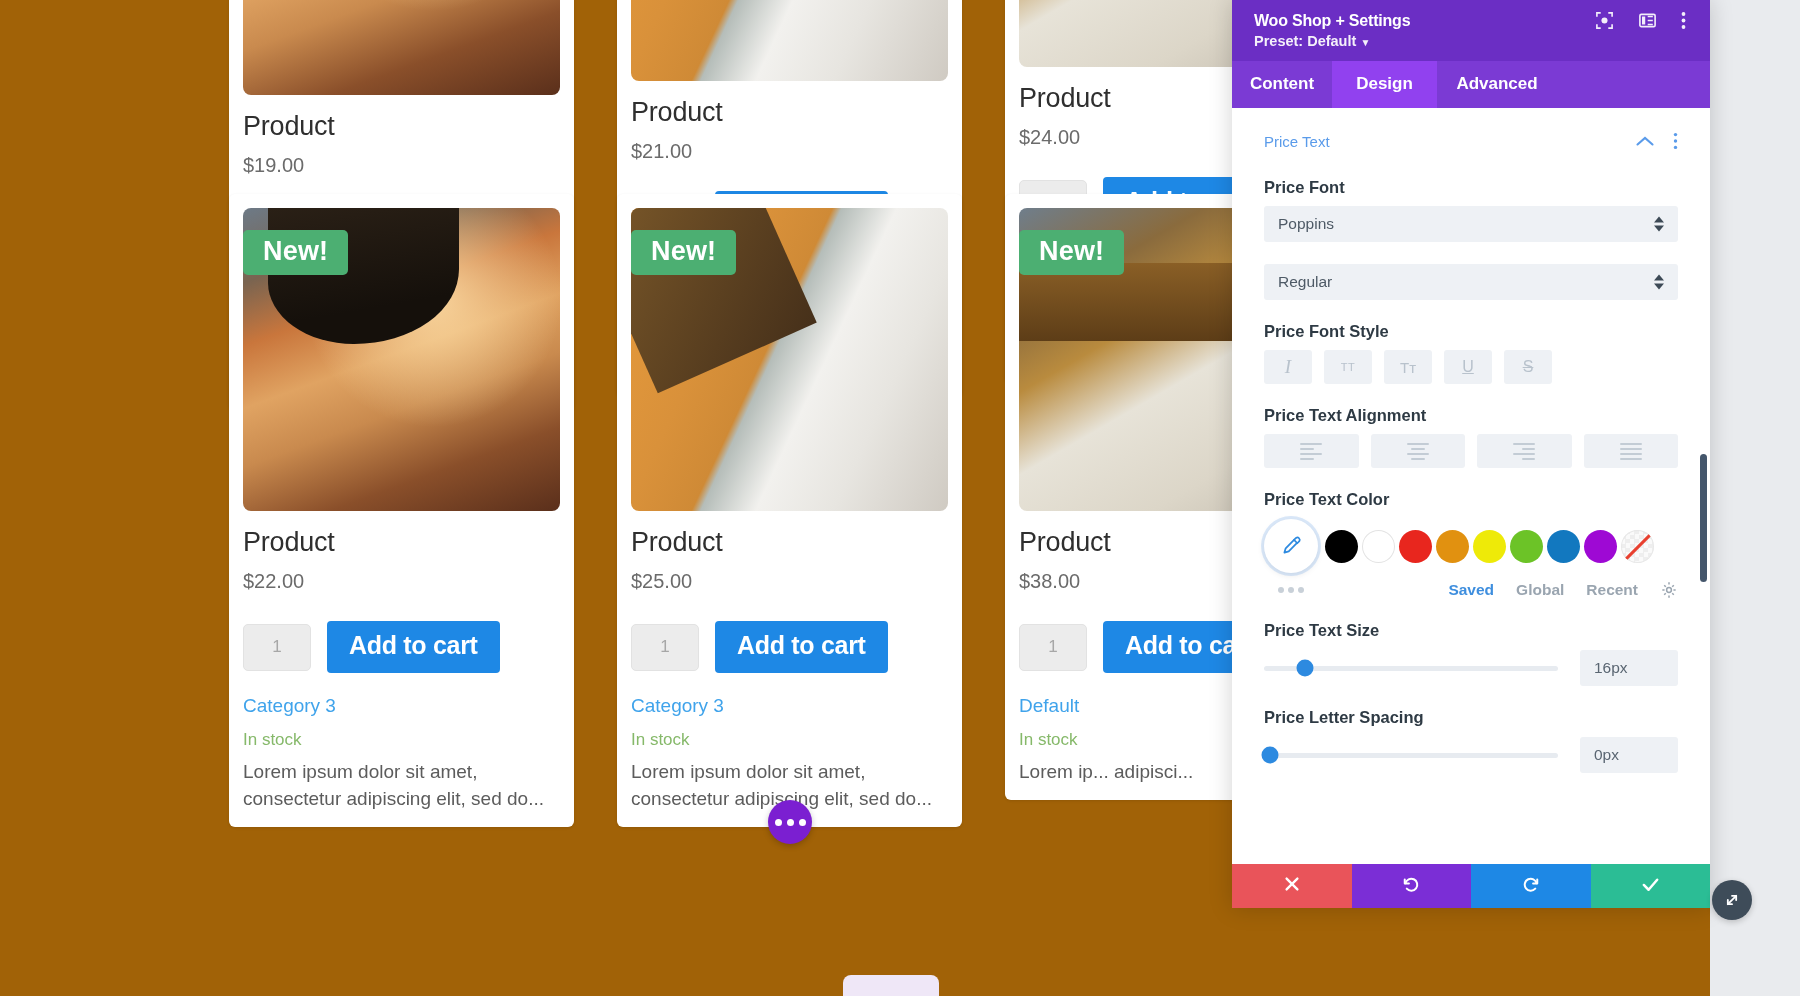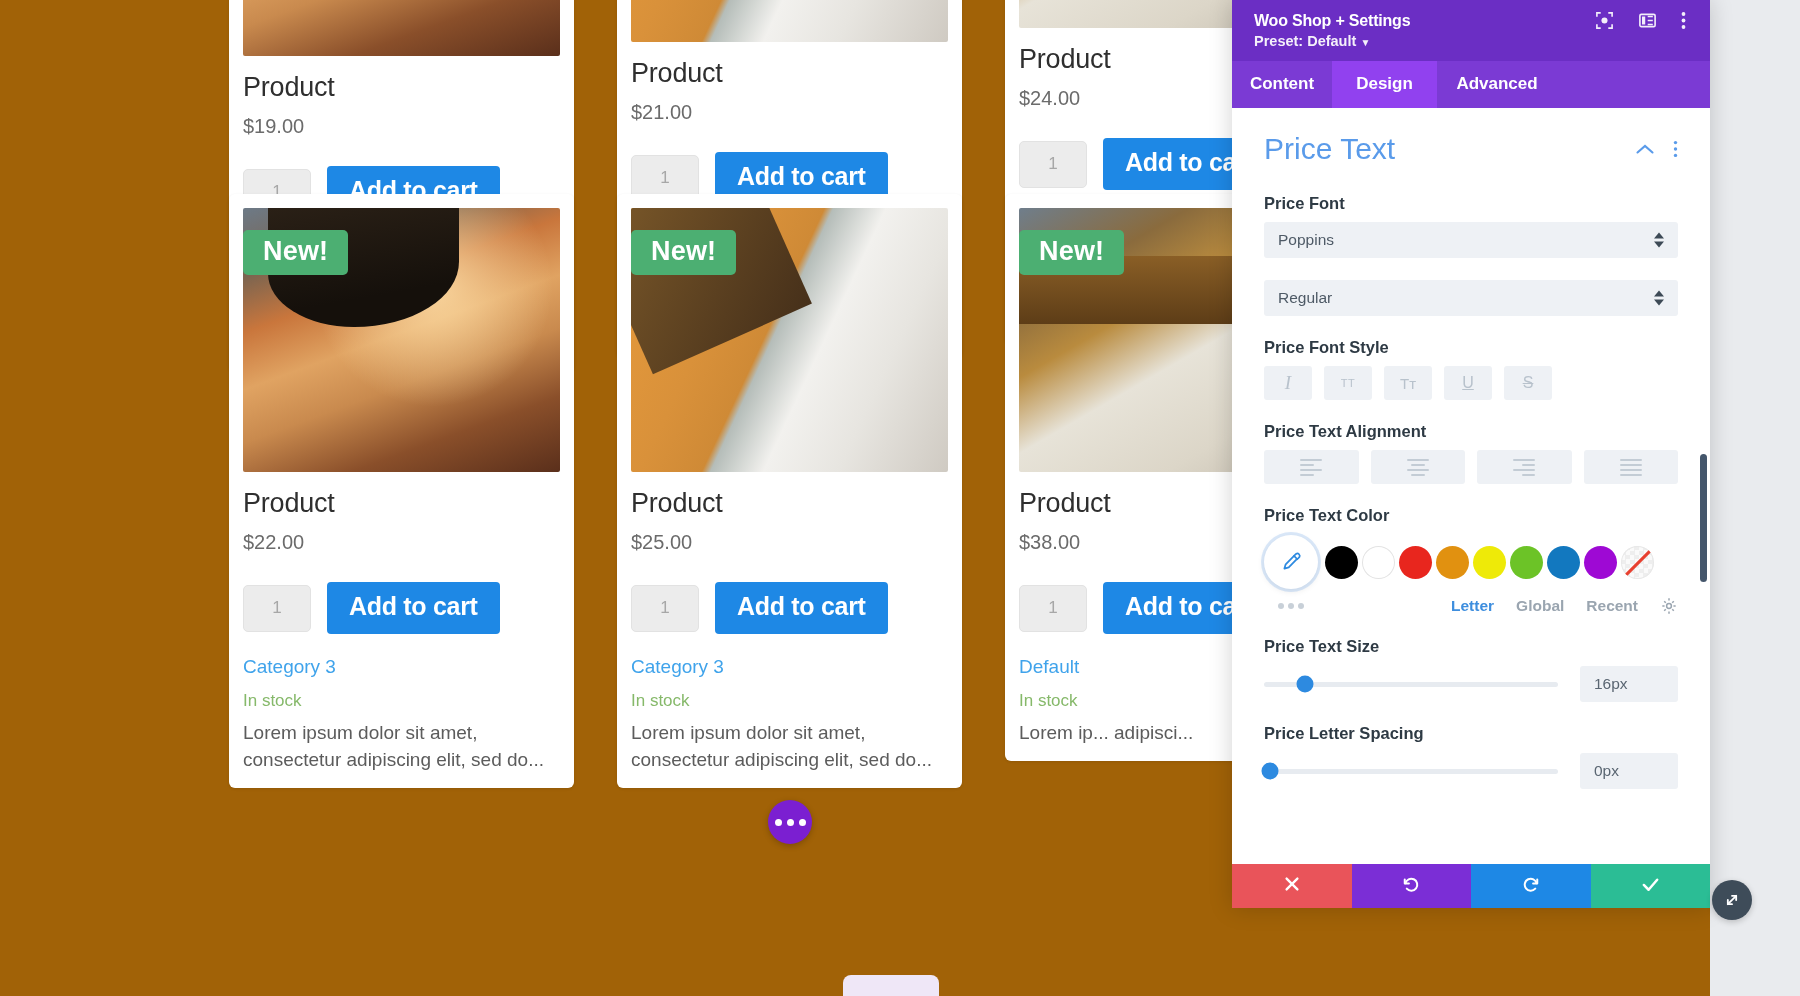--- a/index.html
+++ b/index.html
@@ -15,22 +15,22 @@
   .page { position: absolute; inset: 0; background: #a16207; }
   .card {
     background: #fff;
     border-radius: 6px;
     box-shadow: 0 1px 3px rgba(0,0,0,.10);
     padding: 14px;
     position: relative;
   }
 
   .prod-img {
-    width: 100%; height: 264px;
-    border-radius: 2px;
+    width: 100%; height: 303px;
+    border-radius: 8px;
     position: relative;
     overflow: hidden;
     background: #c9c9c9;
   }
   .badge {
     position: absolute; left: 0px; top: 22px;
     background: #4caf72;
     color: #fff;
     font-size: 27px; font-weight: 700;
     padding: 6px 20px 8px 20px;
@@ -141,21 +141,21 @@
   .tab:nth-child(2){ width: 105px; }
   .tab:nth-child(3){ width: 120px; }
 
   .panel-body { flex: 1; overflow: hidden; position: relative; background: #fff; }
   .scroll-inner { padding: 0 32px 0 32px; }
 
   .section-head {
     display: flex; align-items: center;
     padding: 24px 0 6px 0;
   }
-  .section-title { color: #5a9bea; font-size: 30px; flex: 1; }
+  .section-title { color: #5a9bea; font-size: 15px; flex: 1; }
   .sh-ic { color: #5a9bea; display: flex; align-items: center; margin-left: 18px; cursor: pointer; }
 
   .field { margin-top: 22px; }
   .field-label {
     font-size: 16.5px; color: #2e3a44; font-weight: 700; margin-bottom: 9px;
   }
   .select {
     background: #eef1f5; border: none; border-radius: 3px;
     height: 36px; display: flex; align-items: center;
     padding: 0 14px; font-size: 15.5px; color: #4e5a66;
@@ -525,21 +525,21 @@
             <div class="sw" style="background:#9e09d4"></div>
             <div class="sw none"></div>
           </div>
           <div class="sw-meta">
             <span class="dots3">
                 <i></i>
                 <i></i>
                 <i></i>
               </span>
             <span class="meta-links">
-              <span class="meta-link active">Letter</span>
+              <span class="meta-link active">Saved</span>
               <span class="meta-link">Global</span>
               <span class="meta-link">Recent</span>
               <span style="display:flex;">
                 <svg width="18" height="18" viewBox="0 0 24 24" fill="none" stroke="#9aa5b0" stroke-width="2">
                   <circle cx="12" cy="12" r="3.2"></circle>
                   <path d="M12 1.8v3M12 19.2v3M3.1 12h3M17.9 12h3M5.6 5.6l2.1 2.1M16.3 16.3l2.1 2.1M18.4 5.6l-2.1 2.1M7.7 16.3l-2.1 2.1"></path>
                 </svg>
               </span>
             </span>
           </div>

